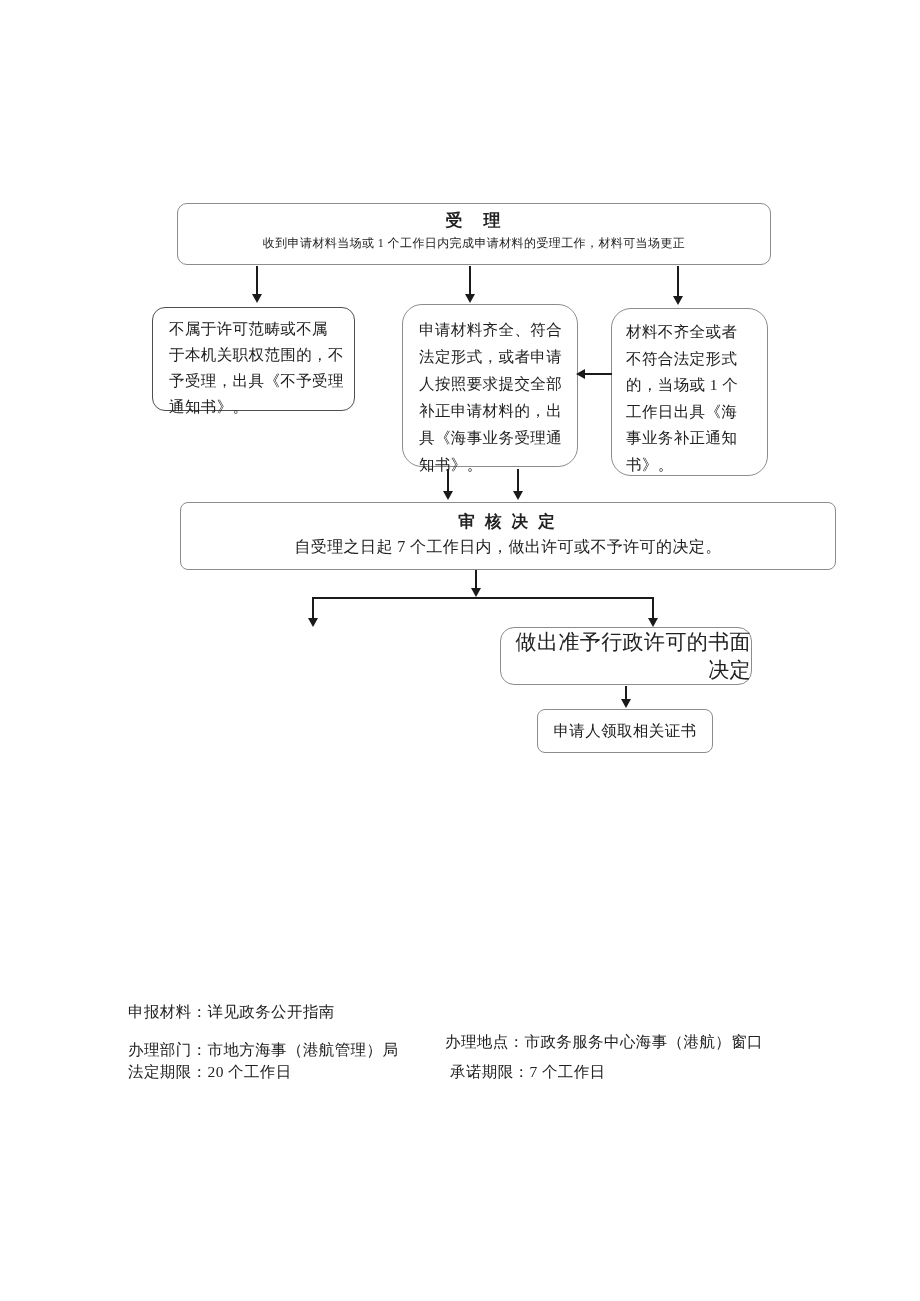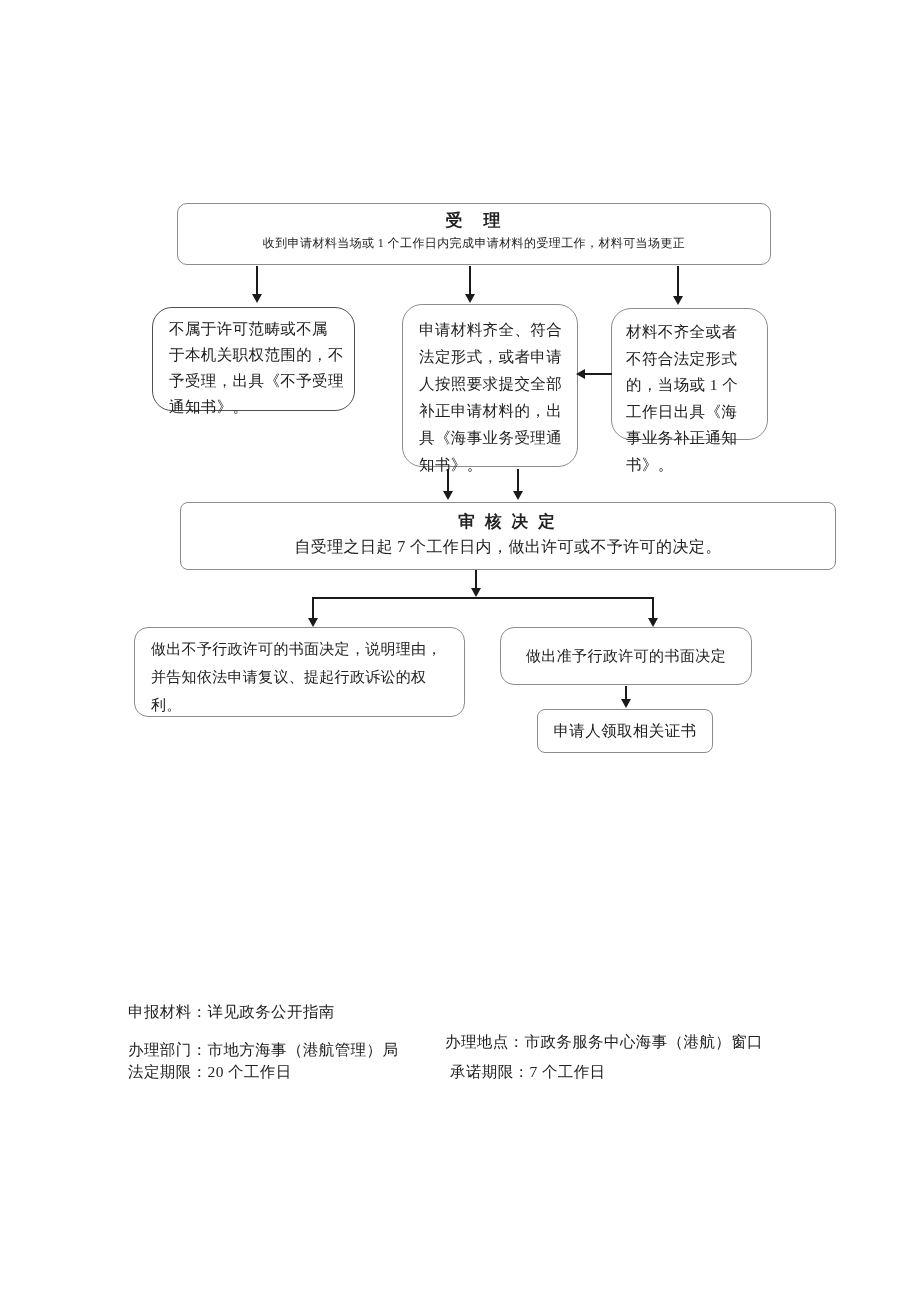--- a/index.html
+++ b/index.html
@@ -12,39 +12,39 @@
     position:absolute; border:1.4px solid #8c8c8c; background:#ffffff;
     box-sizing:border-box;
   }
   .pre { white-space:pre-line; }
 
   
   .box-accept { left:177px; top:203px; width:594px; height:62px; border-radius:10px; text-align:center; }
   .box-accept .bt { font-weight:bold; font-size:17px; letter-spacing:2px; margin-top:5px; }
   .box-accept .bb { font-size:12px; margin-top:3px; letter-spacing:0.4px; }
 
-  .box-notacc { left:152px; top:307px; width:203px; height:104px; border-radius:20px;
+  .box-notacc { left:152px; top:307px; width:203px; height:104px; border-radius:13px;
                 border-color:#4f4f4f; border-width:1.6px;
                 font-size:15.5px; line-height:26px; padding:8px 0 0 16px; letter-spacing:0.4px; }
 
   .box-complete { left:402px; top:304px; width:176px; height:163px; border-radius:20px;
                   font-size:15.5px; line-height:27px; padding:11px 0 0 16px; letter-spacing:0.4px; }
 
-  .box-incomplete { left:611px; top:308px; width:157px; height:132px; border-radius:20px;
+  .box-incomplete { left:611px; top:308px; width:157px; height:168px; border-radius:20px;
                     font-size:15.5px; line-height:26.5px; padding:10px 0 12px 14px; letter-spacing:0.4px; }
 
   .box-review { left:180px; top:502px; width:656px; height:68px; border-radius:8px; text-align:center; }
   .box-review .bt { font-weight:bold; font-size:16.5px; letter-spacing:3px; margin-top:8px; }
   .box-review .bb { font-size:16px; margin-top:4px; letter-spacing:0.4px; }
 
   .box-deny { left:134px; top:627px; width:331px; height:90px; border-radius:14px;
               font-size:15px; line-height:28px; padding:7px 0 0 16px; letter-spacing:0.3px; }
 
   .box-grant { left:500px; top:627px; width:252px; height:58px; border-radius:14px;
-               font-size:15px; display:flex; align-items:center; justify-content:center; letter-spacing:0.4px; }
+               font-size:21px; display:flex; align-items:center; justify-content:center; letter-spacing:0.4px;text-align:right; }
 
   .box-cert { left:537px; top:709px; width:176px; height:44px; border-radius:8px;
               font-size:15.5px; display:flex; align-items:center; justify-content:center; letter-spacing:0.4px; }
 
   
   .arrow-v { position:absolute; width:2px; background:#1a1a1a; }
   .arrow-v::after {
     content:""; position:absolute; left:-4px; bottom:-9px; width:0; height:0;
     border-left:5px solid transparent; border-right:5px solid transparent;
     border-top:9px solid #1a1a1a;
@@ -116,23 +116,20 @@
   <div class="box box-review">
     <div class="bt">审 核 决 定</div>
     <div class="bb">自受理之日起 7 个工作日内，做出许可或不予许可的决定。</div>
   </div>
 
   <div class="arrow-v stem"></div>
   <div class="line-h bline"></div>
   <div class="arrow-v bleft"></div>
   <div class="arrow-v bright"></div>
 
-  <div class="box box-deny pre">做出不予行政许可的书面决定，说明理由，
-并告知依法申请复议、提起行政诉讼的权
-利。</div>
   <div class="box box-grant">做出准予行政许可的书面决定</div>
 
   <div class="arrow-v agrant"></div>
 
   <div class="box box-cert">申请人领取相关证书</div>
 
   <div class="fline f1">申报材料：详见政务公开指南</div>
   <div class="fline f2l">办理部门：市地方海事（港航管理）局</div>
   <div class="fline f2r">办理地点：市政务服务中心海事（港航）窗口</div>
   <div class="fline f3l">法定期限：20 个工作日</div>

